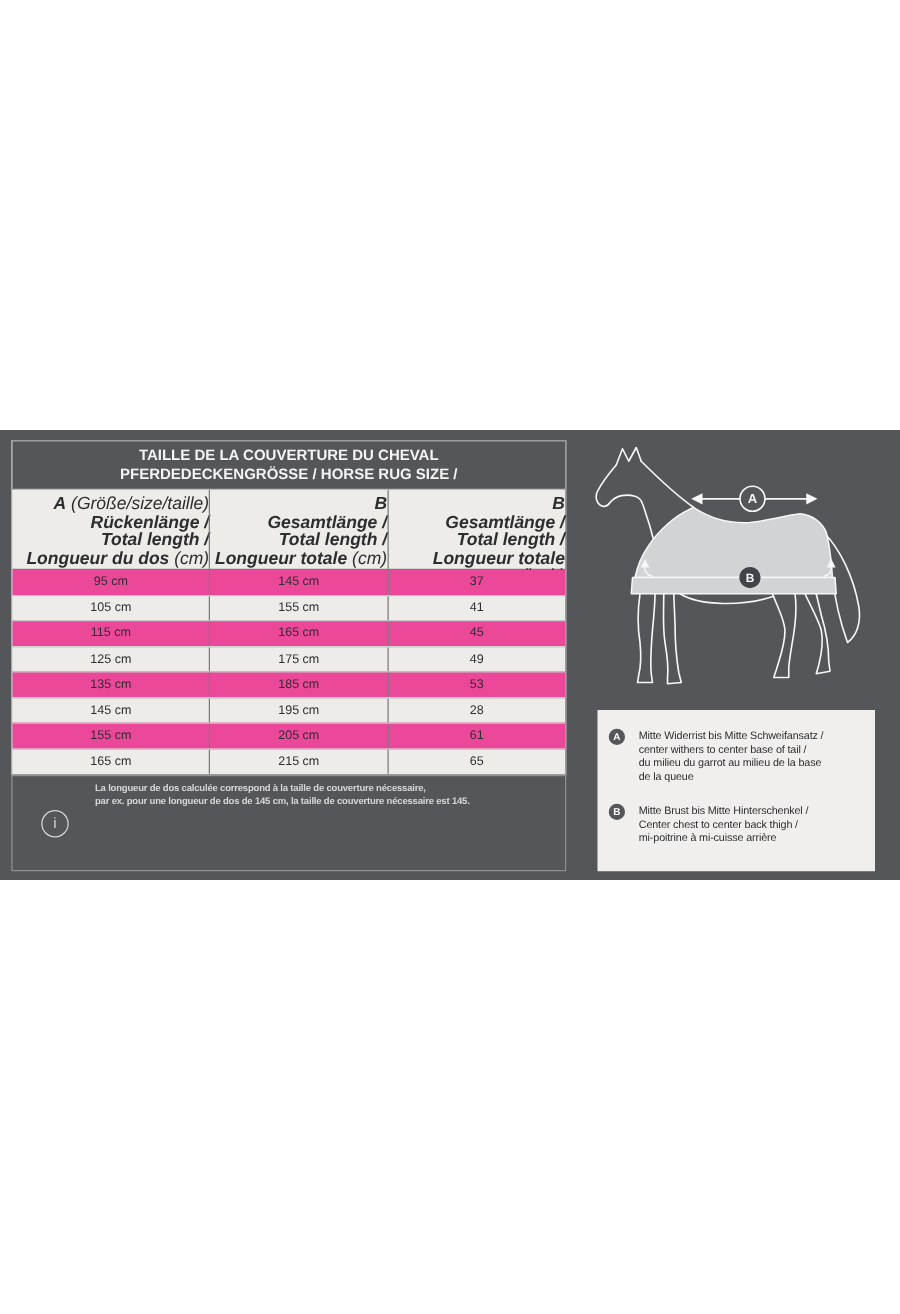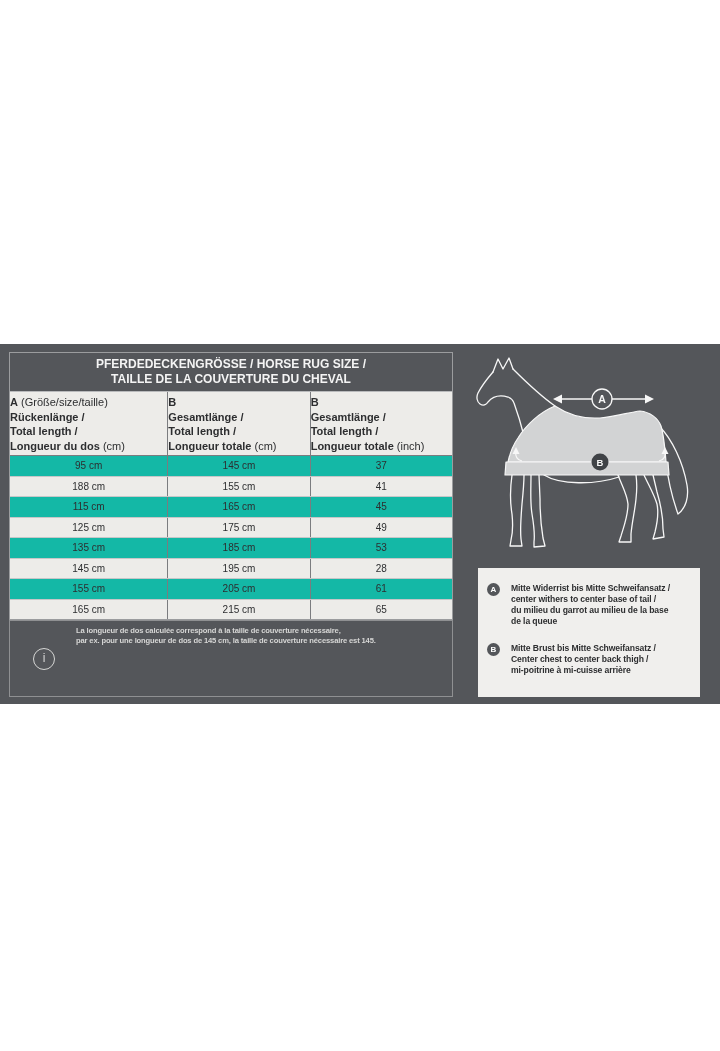--- a/index.html
+++ b/index.html
@@ -19,28 +19,28 @@
     border:1px solid #9b9c9e;box-sizing:border-box;background:#ffffff;
   }
   .tbl-title{
     background:#54565a;color:#f4f4f4;text-align:center;
     font-weight:bold;font-size:12px;line-height:15px;
     padding:4px 2px 4px 2px;height:30px;
     border-bottom:1px solid #b9babc;
   }
   .tbl-head{display:flex;background:#edece9;color:#2d2e30;height:63px;border-bottom:1px solid #7b7c7f;}
   .th{
-    width:32.2%;text-align:left;font-size:11px;line-height:14.5px;
-    font-weight:bold;padding-top:3px;box-sizing:border-box;
+    width:32.2%;text-align:right;font-size:14px;line-height:14.5px;
+    font-weight:bold;padding-top:3px;box-sizing:border-box;font-style:italic;
   }
   .th:first-child{width:35.6%;}
   .th + .th{border-left:1px solid #7b7c7f;}
   .th .reg{font-weight:normal;}
   .tbl-body{display:flex;flex-direction:column;height:163px;}
-  .tr{display:flex;flex:1;background:#14b8a6;}
+  .tr{display:flex;flex:1;background:#ec4899;}
   .tr:nth-child(even){background:#edece9;}
   .tr + .tr{border-top:1px solid #c6c7c8;}
   .td{
     width:32.2%;text-align:center;font-size:10px;color:#2d2e30;
     display:flex;align-items:center;justify-content:center;box-sizing:border-box;
   }
   .td:first-child{width:35.6%;}
   .td + .td{border-left:1px solid #7b7c7f;}
 
   
@@ -65,38 +65,38 @@
   .legend-box{
     position:absolute;left:478px;top:568px;width:222px;height:129px;
     background:#f0efed;box-sizing:border-box;padding:15px 8px 0 9px;
   }
   .legend-item{display:flex;margin-bottom:16px;}
   .legend-circle{
     flex:0 0 13px;width:13px;height:13px;border-radius:50%;background:#54565a;
     color:#ffffff;font-size:8px;font-weight:bold;text-align:center;line-height:13px;
     margin-right:11px;margin-top:0;
   }
-  .legend-lines{color:#2d2e30;font-size:8.6px;line-height:11px;font-weight:bold;letter-spacing:-0.1px;}
+  .legend-lines{color:#2d2e30;font-size:8.6px;line-height:11px;font-weight:normal;letter-spacing:-0.1px;}
   .legend-lines div{white-space:nowrap;}
 
   
   .horse-wrap{position:absolute;left:460px;top:344px;width:260px;height:220px;}
   .horse-wrap svg{display:block;}
 </style>
 </head>
 <body>
 
 <div class="stage">
 
   <div class="band"></div>
 
   <div class="size-table">
     <div class="tbl-title">
+      <div>TAILLE DE LA COUVERTURE DU CHEVAL</div>
       <div>PFERDEDECKENGRÖSSE / HORSE RUG SIZE /</div>
-      <div>TAILLE DE LA COUVERTURE DU CHEVAL</div>
     </div>
 
     <div class="tbl-head">
       <div class="th">
         <div><b>A</b><span class="reg"> (Größe/size/taille)</span></div>
         <div>Rückenlänge /</div>
         <div>Total length /</div>
         <div><b>Longueur du dos</b><span class="reg"> (cm)</span></div>
       </div>
       <div class="th">
@@ -113,21 +113,21 @@
       </div>
     </div>
 
     <div class="tbl-body">
       <div class="tr">
         <div class="td">95 cm</div>
         <div class="td">145 cm</div>
         <div class="td">37</div>
       </div>
       <div class="tr">
-        <div class="td">188 cm</div>
+        <div class="td">105 cm</div>
         <div class="td">155 cm</div>
         <div class="td">41</div>
       </div>
       <div class="tr">
         <div class="td">115 cm</div>
         <div class="td">165 cm</div>
         <div class="td">45</div>
       </div>
       <div class="tr">
         <div class="td">125 cm</div>
@@ -173,21 +173,21 @@
       <div class="legend-lines">
         <div>Mitte Widerrist bis Mitte Schweifansatz /</div>
         <div>center withers to center base of tail /</div>
         <div>du milieu du garrot au milieu de la base</div>
         <div>de la queue</div>
       </div>
     </div>
     <div class="legend-item">
       <div class="legend-circle">B</div>
       <div class="legend-lines">
-        <div>Mitte Brust bis Mitte Schweifansatz /</div>
+        <div>Mitte Brust bis Mitte Hinterschenkel /</div>
         <div>Center chest to center back thigh /</div>
         <div>mi-poitrine à mi-cuisse arrière</div>
       </div>
     </div>
   </div>
 
   <div class="horse-wrap">
     <svg width="260" height="220" viewBox="0 0 260 220">
       <g stroke="#f7f7f7" stroke-width="1.3" fill="none" stroke-linecap="round" stroke-linejoin="round">
 

